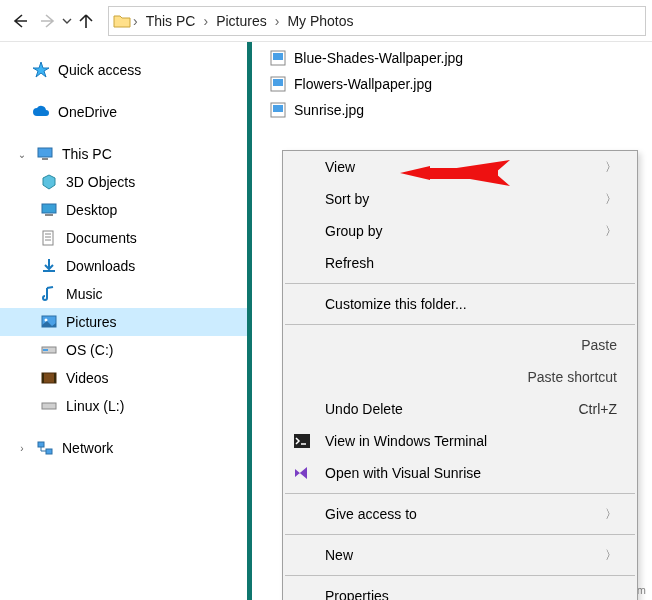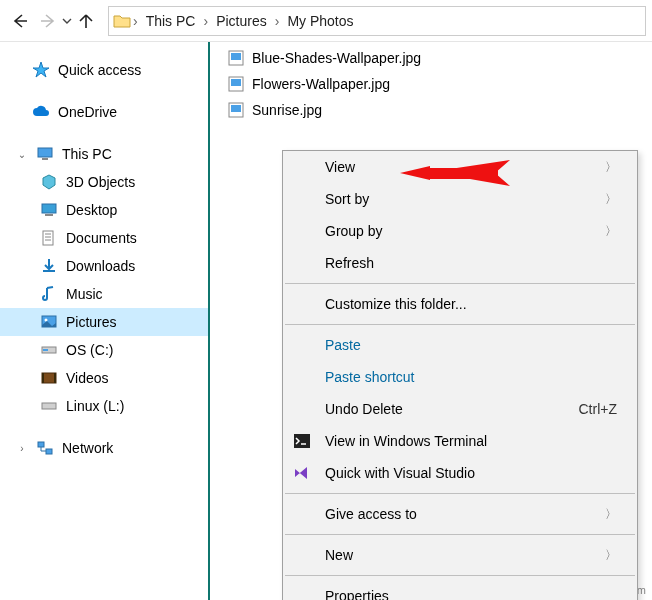--- a/index.html
+++ b/index.html
@@ -10,39 +10,39 @@
   .nav-btn { width: 28px; height: 28px; display: flex; align-items: center; justify-content: center; color: #444; }
   .nav-btn.disabled { color: #bbb; }
   .chev-sm { width: 10px; height: 28px; display: flex; align-items: center; justify-content: center; color: #444; }
   .addr { flex: 1; height: 30px; border: 1px solid #ccc; margin-left: 8px; background: #fff; display: flex; align-items: center; padding: 0 4px; gap: 2px; }
   .folder-ico { width: 18px; height: 18px; }
   .crumb { padding: 2px 6px; color: #222; cursor: default; }
   .crumb-sep { color: #666; }
 
   
   .main { display: flex; height: calc(100% - 42px); }
-  .sidebar { width: 210px; border-right: 2px solid #0f766e; padding: 14px 0 14px 0; }
+  .sidebar { width: 252px; border-right: 5px solid #0f766e; padding: 14px 0 14px 0; }
   .tree-item { display: flex; align-items: center; height: 28px; padding-left: 32px; gap: 8px; cursor: default; }
   .tree-item.root { padding-left: 32px; }
   .tree-item.root.collapsible { padding-left: 16px; }
   .tree-item.child { padding-left: 40px; }
   .tree-item.selected { background: #ccecff; }
   .tree-caret { width: 12px; color: #666; font-size: 10px; text-align: center; }
   .tree-ico { width: 18px; height: 18px; display: flex; align-items: center; justify-content: center; }
   .tree-spacer { height: 14px; }
 
   
   .content { flex: 1; padding: 8px 14px; position: relative; }
   .file-item { display: flex; align-items: flex-start; height: 26px; gap: 8px; padding-left: 4px; }
   .file-ico { width: 16px; height: 16px; }
 
   
   .ctx { position: absolute; left: 282px; top: 150px; width: 356px; background: #f2f2f2; border: 1px solid #a0a0a0; box-shadow: 3px 3px 6px rgba(0,0,0,0.15); z-index: 10; }
   .ctx-row { display: flex; align-items: center; height: 32px; padding: 0 20px 0 42px; position: relative; }
-  .ctx-row.disabled { color: #0369a1; }
+  .ctx-row.disabled { color: #404040; justify-content: flex-end; }
   .ctx-row .sub { margin-left: auto; color: #555; font-size: 12px; }
   .ctx-row .kbd { margin-left: auto; color: #333; }
   .ctx-sep { height: 1px; background: #bfbfbf; margin: 4px 2px; }
   .ctx-ico { position: absolute; left: 10px; width: 18px; height: 18px; display:flex; align-items:center; justify-content:center; }
 
   
   .arrow { position: absolute; left: 400px; top: 150px; z-index: 20; }
 
   .watermark { position: absolute; right: 6px; bottom: 4px; font-size: 11px; color: #888; z-index: 5; }
 </style>
@@ -273,21 +273,21 @@
         </svg>
       </span>
     <span>View in Windows Terminal</span>
   </div>
   <div class="ctx-row">
     <span class="ctx-ico">
         <svg width="18" height="18" viewBox="0 0 18 18">
           <path d="M2 5 L14 15 L14 3 L2 13 Z" fill="#7b3fc4"></path>
         </svg>
       </span>
-    <span>Quick with Visual Studio</span>
+    <span>Open with Visual Sunrise</span>
   </div>
   <div class="ctx-sep"></div>
   <div class="ctx-row">
     <span>Give access to</span>
     <span class="sub">〉</span>
   </div>
   <div class="ctx-sep"></div>
   <div class="ctx-row">
     <span>New</span>
     <span class="sub">〉</span>

